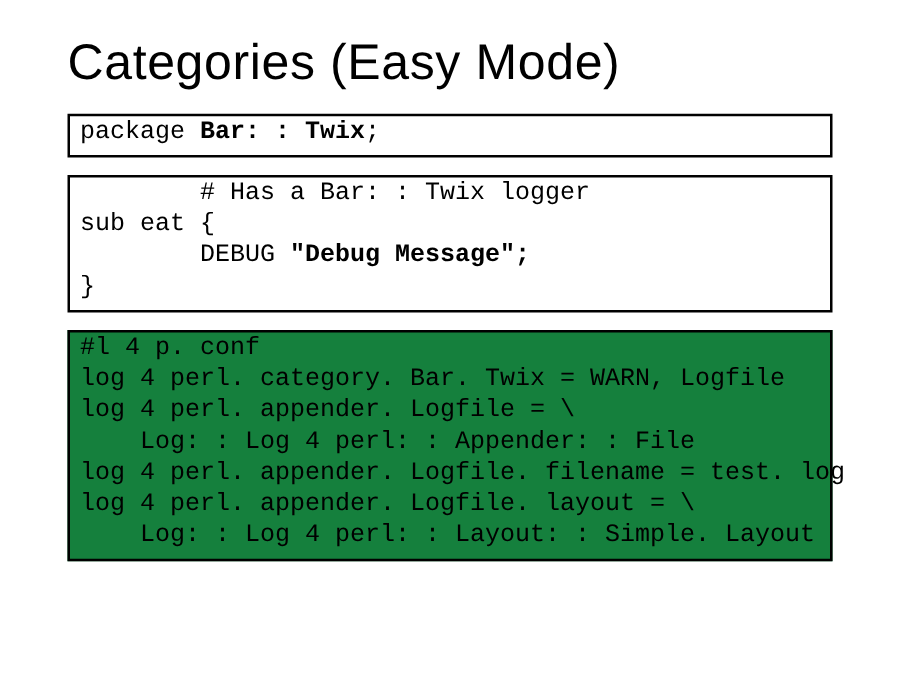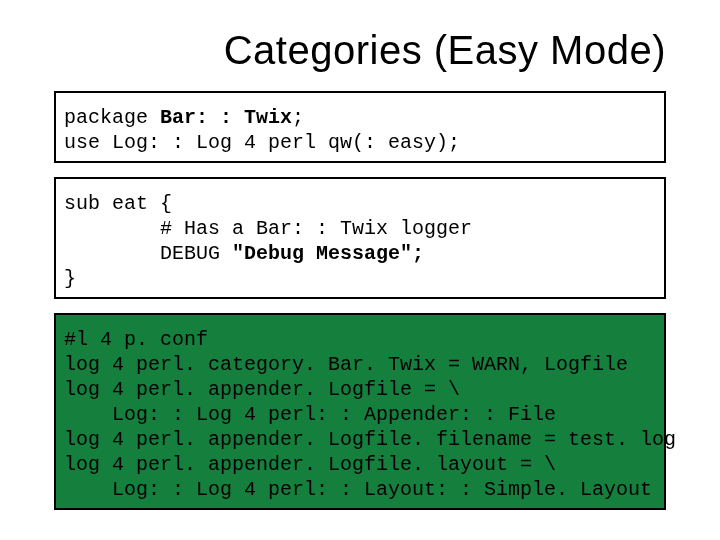--- a/index.html
+++ b/index.html
@@ -13,47 +13,47 @@
   }
   .slide {
     width: 720px;
     height: 540px;
     position: relative;
     box-sizing: border-box;
     padding: 20px 54px 0 54px;
   }
   .title {
     font-size: 40px;
-    text-align: right;
+    text-align: left;
     margin: 8px 0 18px 0;
     letter-spacing: 0.5px;
   }
   .box {
     border: 2px solid #000;
     background: #fff;
     font-family: "Courier New", Courier, monospace;
     font-size: 20px;
     line-height: 1.25;
-    padding: 12px 8px 6px 8px;
+    padding: 0 8px 6px 8px;
     margin-bottom: 14px;
     white-space: pre;
   }
   .box.conf {
     background: #15803d;
     white-space: pre;
   }
   .bold { font-weight: bold; }
   .line { display: block; }
 </style>
 </head>
 <body>
 
 <div class="slide">
 
   <div class="title">Categories (Easy Mode)</div>
 
-  <div class="box"><span class="line"><span>package </span><span class="bold">Bar: : Twix</span><span>;</span></span><span class="line">use Log: : Log 4 perl qw(: easy);</span></div>
+  <div class="box"><span class="line"><span>package </span><span class="bold">Bar: : Twix</span><span>;</span></span></div>
 
-  <div class="box"><span class="line">sub eat {</span><span class="line">        # Has a Bar: : Twix logger</span><span class="line"><span>        DEBUG </span><span class="bold">"Debug Message";</span></span><span class="line">}</span></div>
+  <div class="box"><span class="line">        # Has a Bar: : Twix logger</span><span class="line">sub eat {</span><span class="line"><span>        DEBUG </span><span class="bold">"Debug Message";</span></span><span class="line">}</span></div>
 
   <div class="box conf"><span class="line">#l 4 p. conf</span><span class="line">log 4 perl. category. Bar. Twix = WARN, Logfile</span><span class="line">log 4 perl. appender. Logfile = \</span><span class="line">    Log: : Log 4 perl: : Appender: : File</span><span class="line">log 4 perl. appender. Logfile. filename = test. log</span><span class="line">log 4 perl. appender. Logfile. layout = \</span><span class="line">    Log: : Log 4 perl: : Layout: : Simple. Layout</span></div>
 
 </div>
 
 </body></html>

